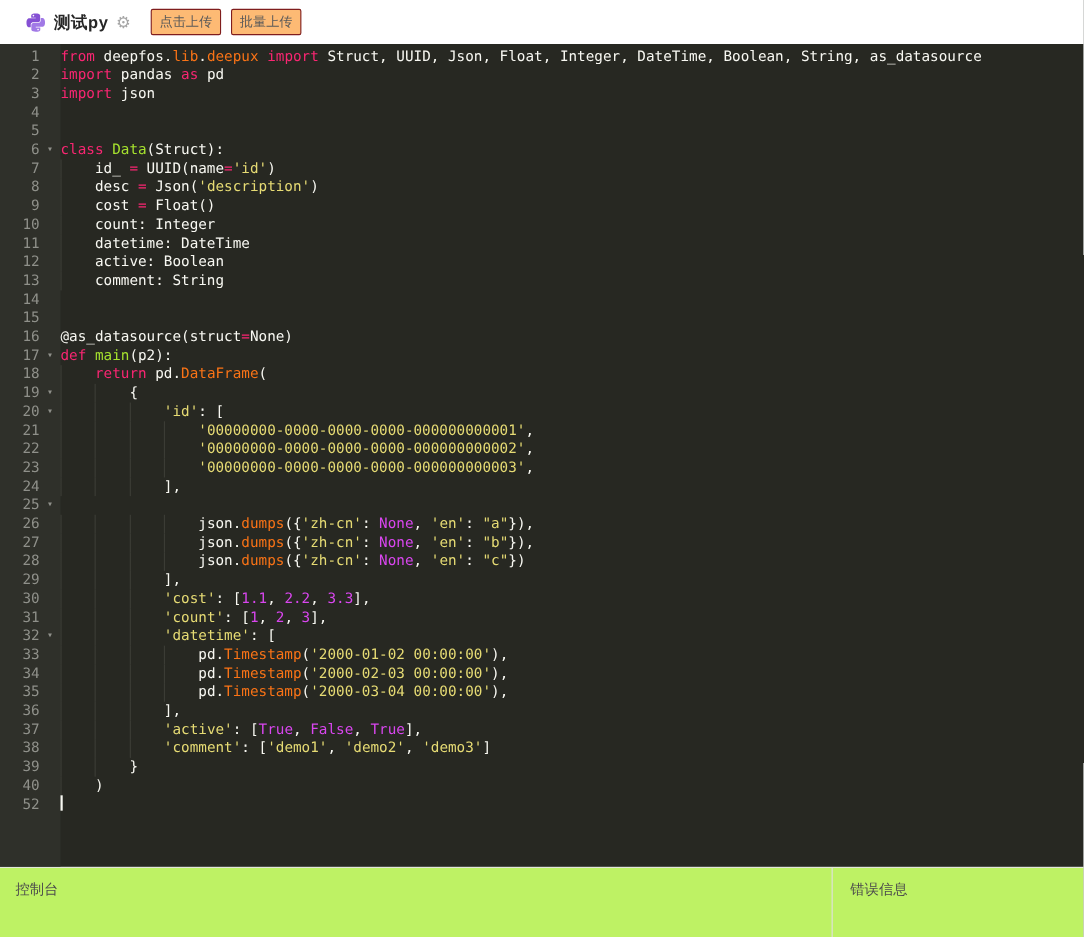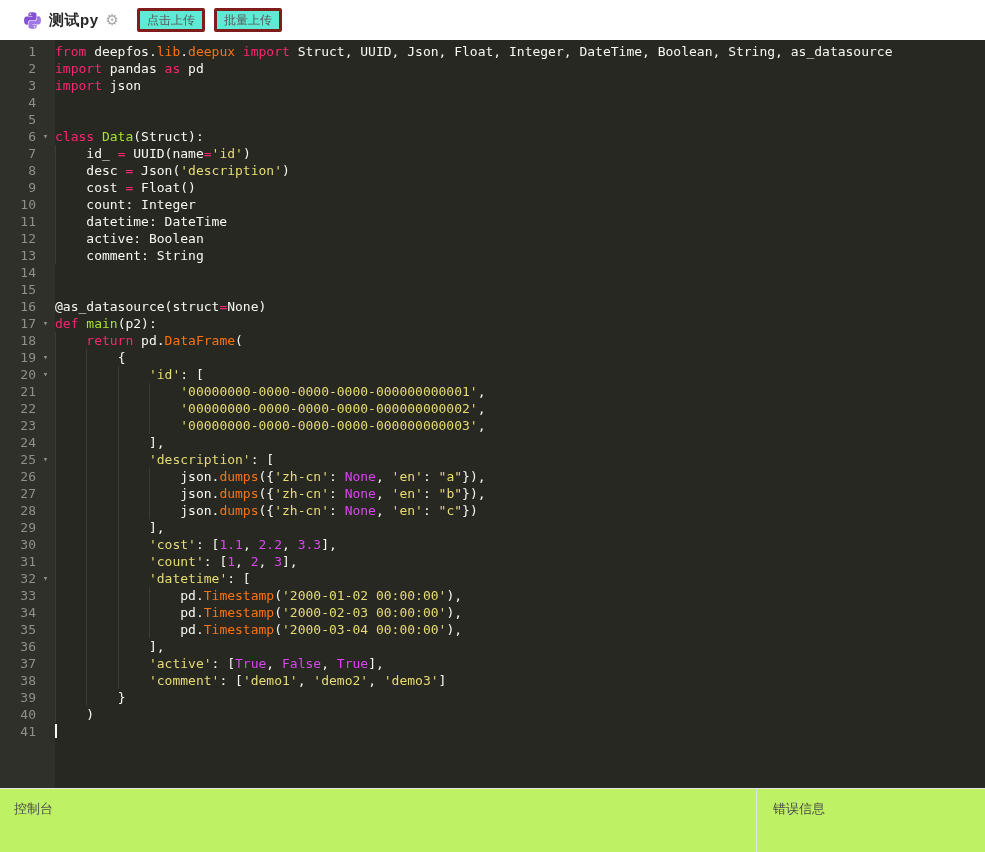--- a/index.html
+++ b/index.html
@@ -6,21 +6,21 @@
   html,body { width:985px; height:852px; overflow:hidden; background:#fff;
     font-family:"Liberation Sans","DejaVu Sans",sans-serif; }
   .app { width:985px; height:852px; display:flex; flex-direction:column; }
 
   
   .header { height:40px; flex:none; background:#fff; display:flex; align-items:center; padding-left:23px; }
   .pyicon { width:19px; height:19px; flex:none; }
   .title { font-size:15px; font-weight:700; color:#262626; margin-left:7px; letter-spacing:0.5px; }
   .gear { color:#a6a6a6; font-size:15px; margin-left:7px; cursor:pointer;
     font-family:"DejaVu Sans",sans-serif; line-height:1; }
-  .btn { margin-left:18px; height:24px; padding:0 7px; background:#5eead4; border:3px solid #7f1d1d;
+  .btn { margin-left:18px; height:24px; padding:0 7px; background:#fdba74; border:1px solid #7f1d1d;
     border-radius:2px; font-size:12px; color:#595959; cursor:pointer;
     font-family:"Liberation Sans","DejaVu Sans",sans-serif; }
   .btn + .btn { margin-left:9px; }
 
   
   .editor { height:748px; flex:none; position:relative; background:#272822; overflow:hidden; cursor:text; }
   .gutter-bg { position:absolute; left:0; top:0; bottom:0; width:55px; background:#2f302a; }
   .lines { position:relative; padding-top:3px; }
   .line { display:flex; height:17px; font:13px/17px "DejaVu Sans Mono","Liberation Mono",monospace; }
   .ln { width:36px; flex:none; text-align:right; color:#8f908a; }
@@ -179,21 +179,20 @@
           <span class="codeseg"><span class="ind">    </span><span class="ind">    </span><span class="ind">    </span><span class="ind">    </span><span class="s">'00000000-0000-0000-0000-000000000003'</span><span class="t">,</span></span>
         </div>
         <div class="line">
           <span class="ln">24</span>
           <span class="foldcol"></span>
           <span class="codeseg"><span class="ind">    </span><span class="ind">    </span><span class="ind">    </span><span class="t">],</span></span>
         </div>
         <div class="line">
           <span class="ln">25</span>
           <span class="foldcol">▾</span>
-          <span class="codeseg"><span class="ind">    </span><span class="ind">    </span><span class="ind">    </span><span class="s">'description'</span><span class="t">: [</span></span>
         </div>
         <div class="line">
           <span class="ln">26</span>
           <span class="foldcol"></span>
           <span class="codeseg"><span class="ind">    </span><span class="ind">    </span><span class="ind">    </span><span class="ind">    </span><span class="t">json.</span><span class="pr">dumps</span><span class="t">({</span><span class="s">'zh-cn'</span><span class="t">: </span><span class="n">None</span><span class="t">, </span><span class="s">'en'</span><span class="t">: </span><span class="s">"a"</span><span class="t">}),</span></span>
         </div>
         <div class="line">
           <span class="ln">27</span>
           <span class="foldcol"></span>
           <span class="codeseg"><span class="ind">    </span><span class="ind">    </span><span class="ind">    </span><span class="ind">    </span><span class="t">json.</span><span class="pr">dumps</span><span class="t">({</span><span class="s">'zh-cn'</span><span class="t">: </span><span class="n">None</span><span class="t">, </span><span class="s">'en'</span><span class="t">: </span><span class="s">"b"</span><span class="t">}),</span></span>
@@ -257,21 +256,21 @@
           <span class="ln">39</span>
           <span class="foldcol"></span>
           <span class="codeseg"><span class="ind">    </span><span class="ind">    </span><span class="t">}</span></span>
         </div>
         <div class="line">
           <span class="ln">40</span>
           <span class="foldcol"></span>
           <span class="codeseg"><span class="ind">    </span><span class="t">)</span></span>
         </div>
         <div class="line">
-          <span class="ln">41</span>
+          <span class="ln">52</span>
           <span class="foldcol"></span>
           <span class="codeseg"><span class="caret"></span></span>
         </div>
       </div>
   </div>
 
   <div class="bottom">
     <div class="panel-left">
       <div class="panel-title">控制台</div>
     </div>

